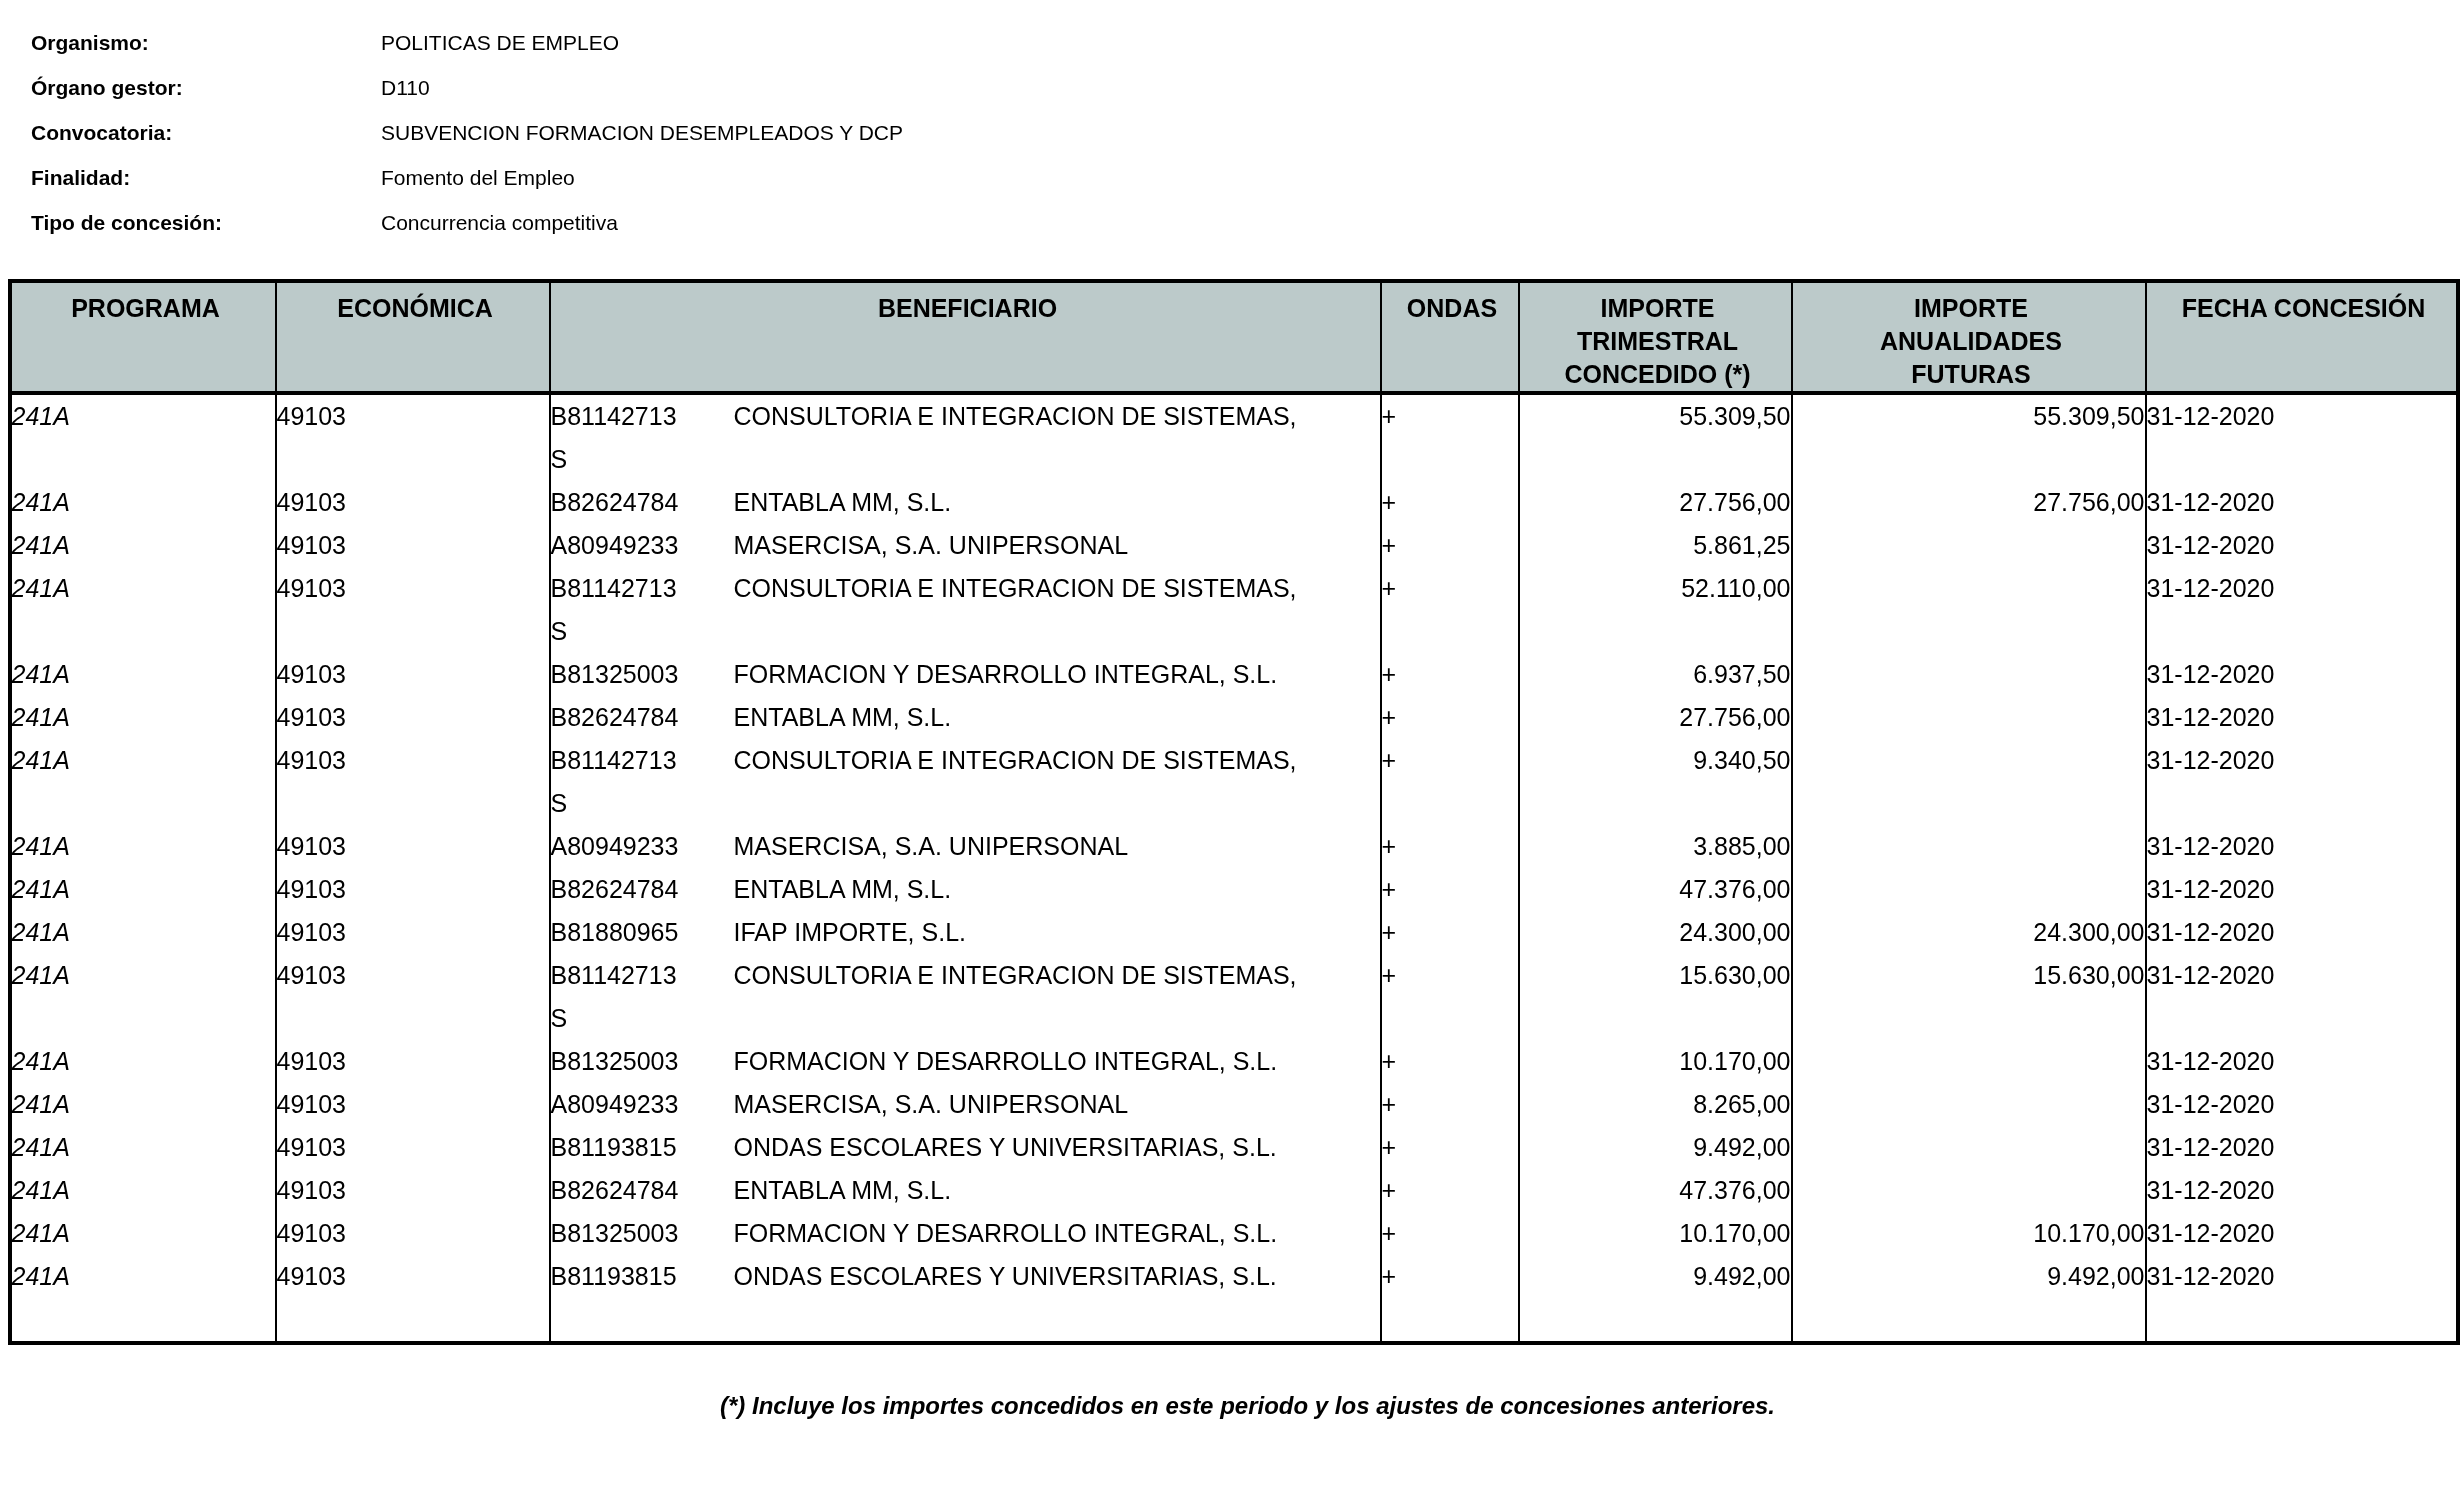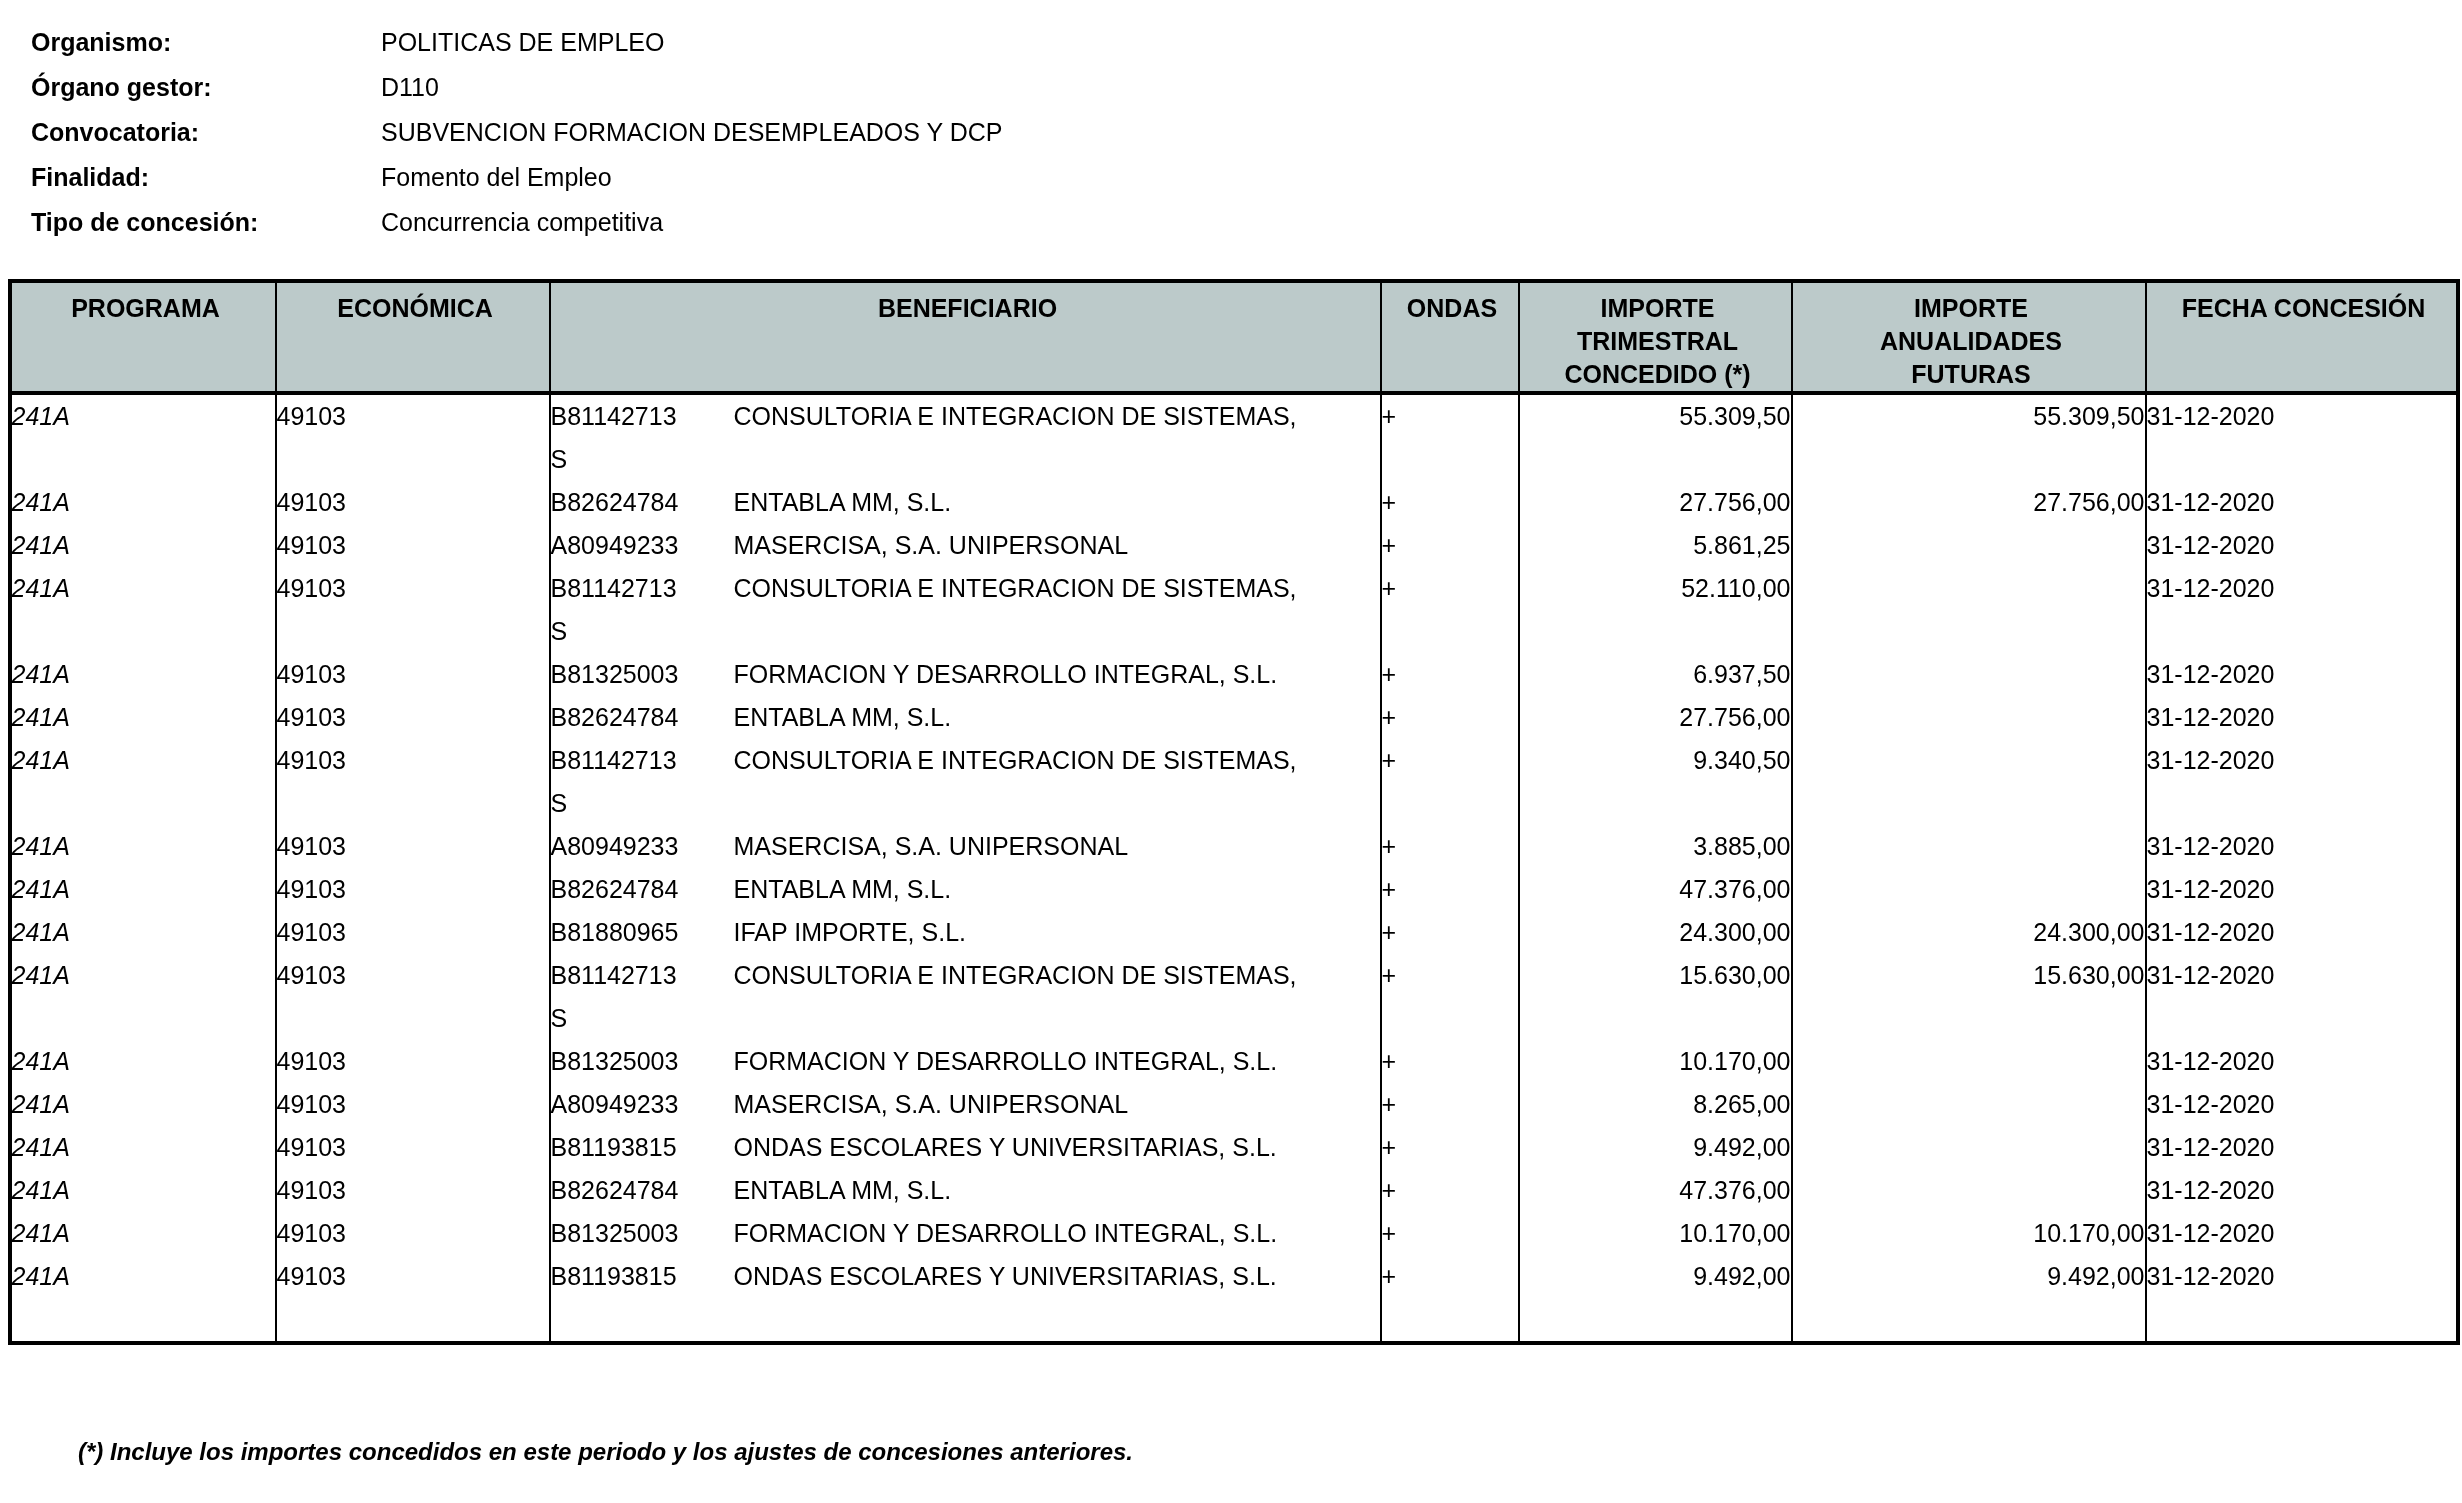--- a/index.html
+++ b/index.html
@@ -8,21 +8,21 @@
     height: 1504px;
     background: #ffffff;
     color: #000000;
     font-family: "Liberation Sans", sans-serif;
     overflow: hidden;
     box-sizing: border-box;
   }
 
   
   .meta-block { margin: 19.5px 0 0 31px; }
-  .meta-row { line-height: 45px; font-size: 25px; }
+  .meta-row { line-height: 45px; font-size: 21px; }
   .meta-label { display: inline-block; width: 350px; font-weight: bold; }
   .meta-value { display: inline; }
 
   
   table.grants {
     margin: 34px 7.5px 0 7.5px;
     width: 2447px;
     border-collapse: collapse;
     table-layout: fixed;
     border: 4.5px solid #000;
@@ -58,24 +58,25 @@
   td.c-signo { padding-left: 22.5px; }
   td.c-trim  { text-align: right; padding-right: 22.5px; }
   td.c-anual { text-align: right; padding-right: 22.5px; }
   td.c-fecha { padding-left: 22.5px; }
 
   .benef-id { display: inline-block; width: 183px; }
   .benef-name { white-space: pre-wrap; }
 
   
   .footnote {
-    margin: 93px 45px 0 78px;
+    margin: 47px 45px 0 78px;
     font-size: 24px;
     font-weight: bold;
     font-style: italic;
+    text-align: center;
   }
 </style>
 </head>
 <body>
 
 <div class="meta-block">
   <div class="meta-row">
     <span class="meta-label">Organismo:</span><span class="meta-value">POLITICAS DE EMPLEO</span>
   </div>
   <div class="meta-row">

